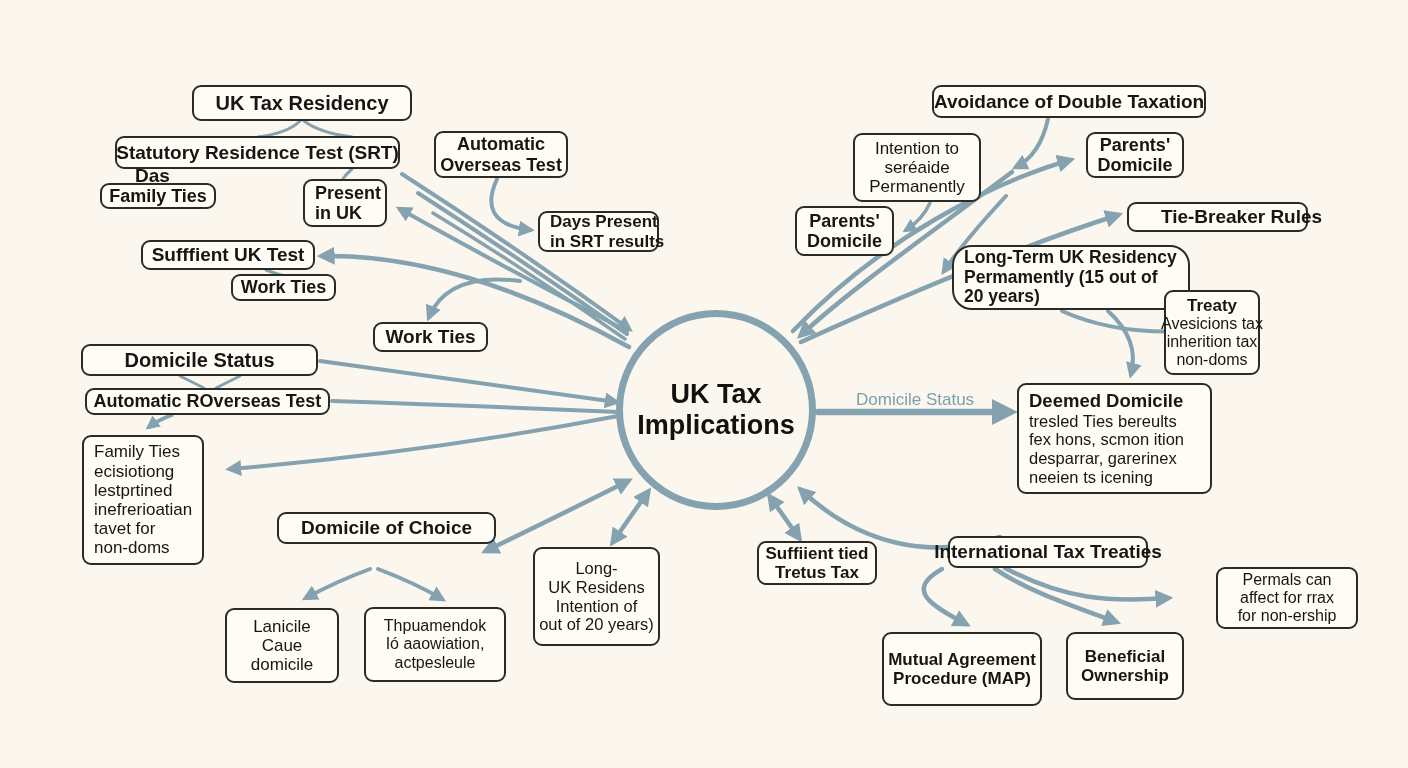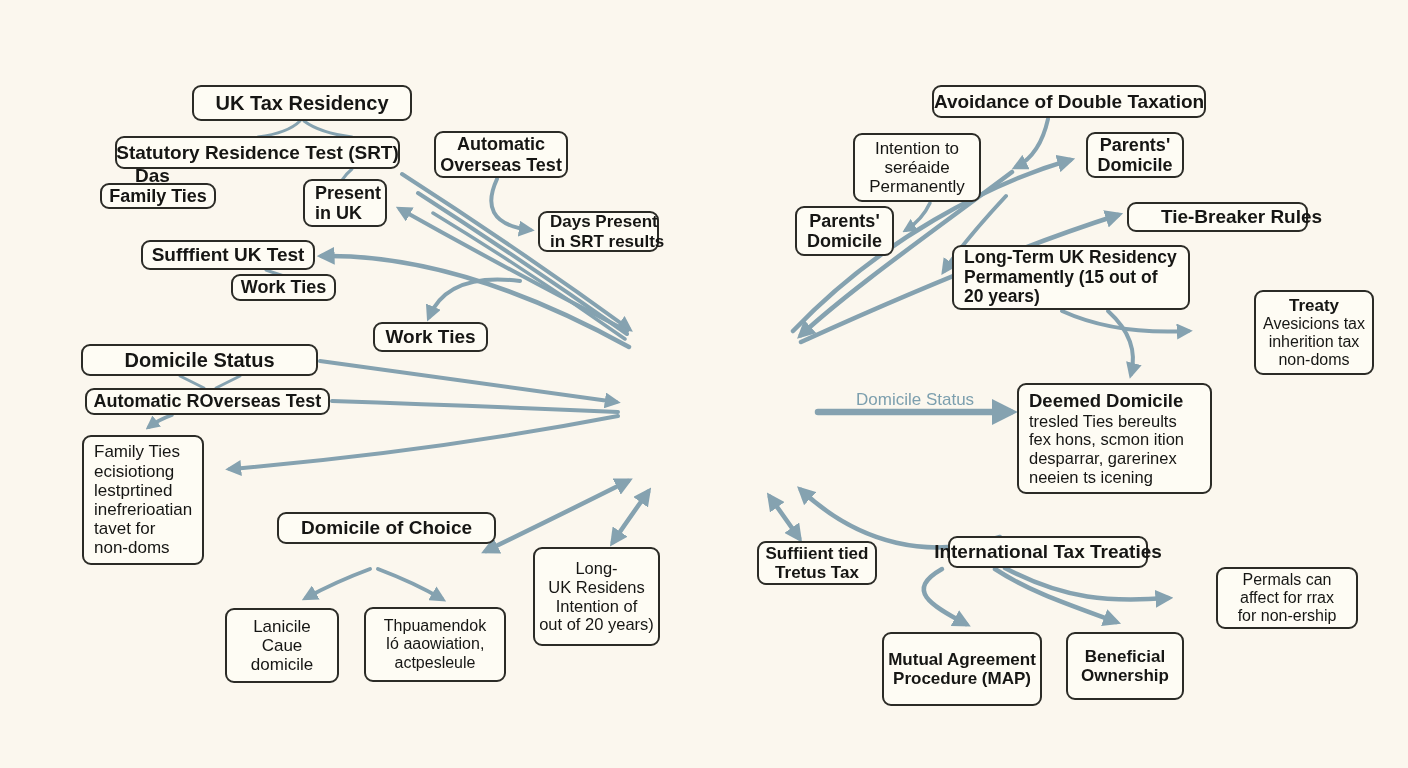--- a/index.html
+++ b/index.html
@@ -180,36 +180,40 @@
         <div class="t" style="font-weight: 600; font-size: 18px;">Parents'
 Domicile</div>
       </div>
       <div class="node" style="left: 795px; top: 206px; width: 99px; height: 50px;">
         <div class="t" style="font-weight: 600; font-size: 18px;">Parents'
 Domicile</div>
       </div>
       <div class="node" style="left: 1127px; top: 202px; width: 181px; height: 30px;">
         <div class="t" style="font-weight: 700; font-size: 19px; margin-left: 48px;">Tie-Breaker Rules</div>
       </div>
-      <div class="node left" style="left: 952px; top: 245px; width: 238px; height: 65px;">
+      <div class="node left" style="left: 952px; top: 245px; width: 238px; height: 65px; border-radius: 20px;">
         <div class="t" style="font-weight: 600; font-size: 17.5px;">Long-Term UK Residency
 Permamently (15 out of
 20 years)</div>
       </div>
-      <div class="node" style="left: 1254px; top: 290px; width: 120px; height: 85px;">
+      <div class="node" style="left: 1164px; top: 290px; width: 96px; height: 85px;">
         <div class="t" style="font-weight: 600; font-size: 17px;">Treaty</div>
         <div class="b" style="font-weight: 400; font-size: 16px;">Avesicions tax
 inherition tax
 non-doms</div>
       </div>
       <div class="node left" style="left: 1017px; top: 383px; width: 195px; height: 111px;">
         <div class="t" style="font-weight: 700; font-size: 18.5px;">Deemed Domicile</div>
         <div class="b" style="font-weight: 400; font-size: 16.5px;">tresled Ties bereults
 fex hons, scmon ition
 desparrar, garerinex
 neeien ts icening</div>
       </div>
     </div>
 
+  <div id="center-node">
+    <span>UK Tax
+Implications</span>
+  </div>
 
   <div id="arrow-label">Domicile Status</div>
 
 </div>
 
 </body></html>

